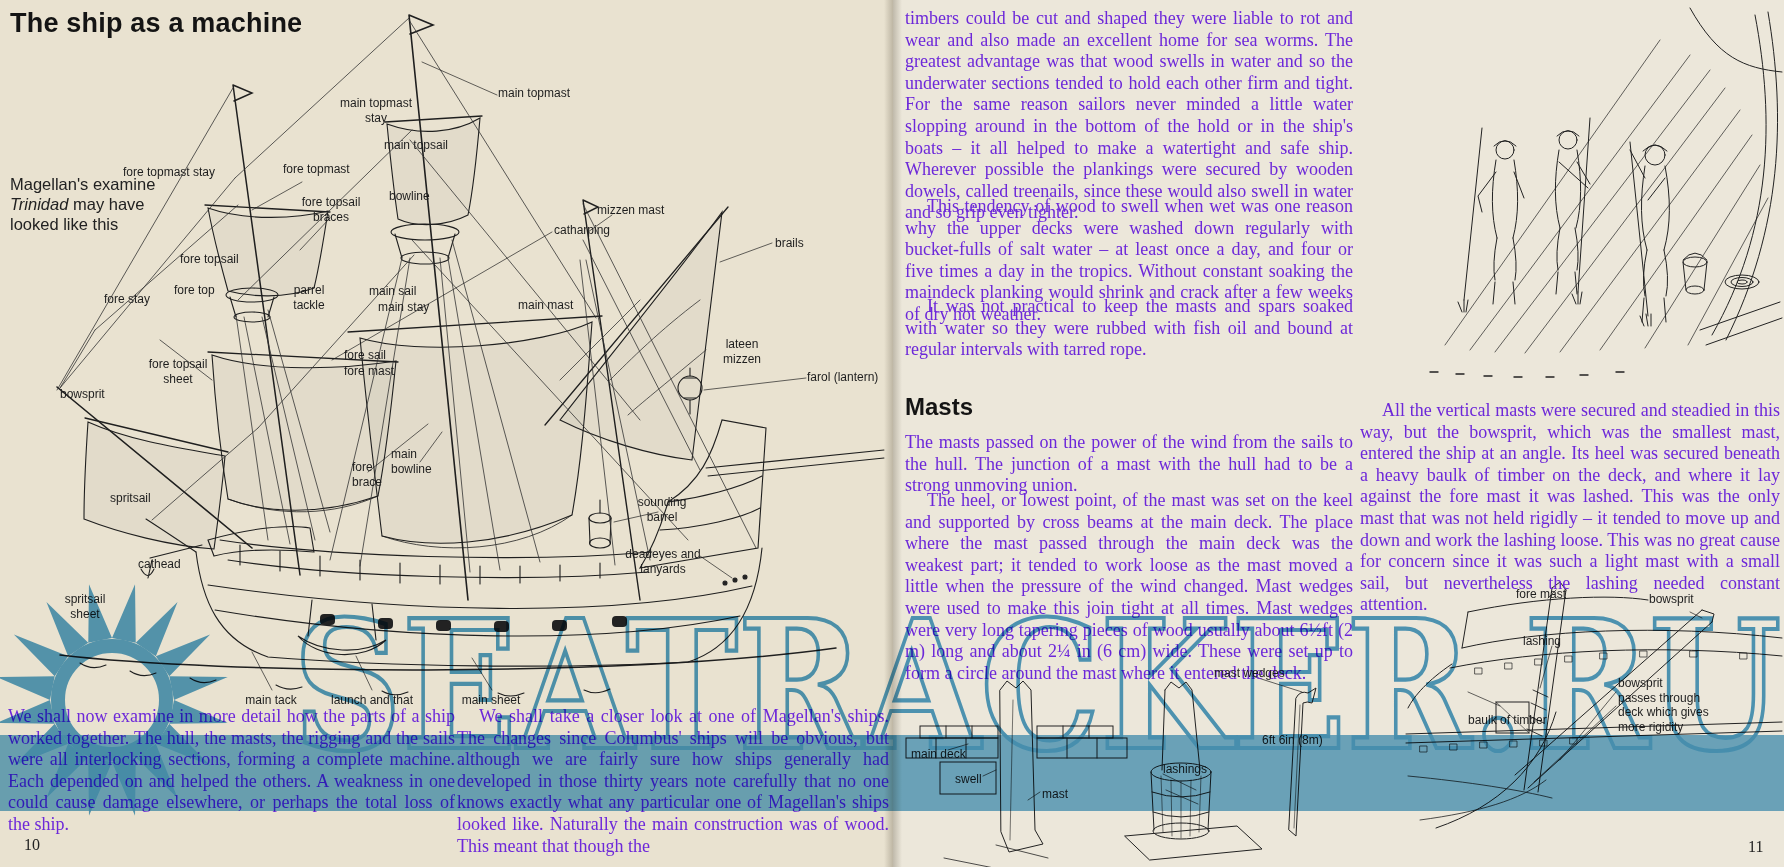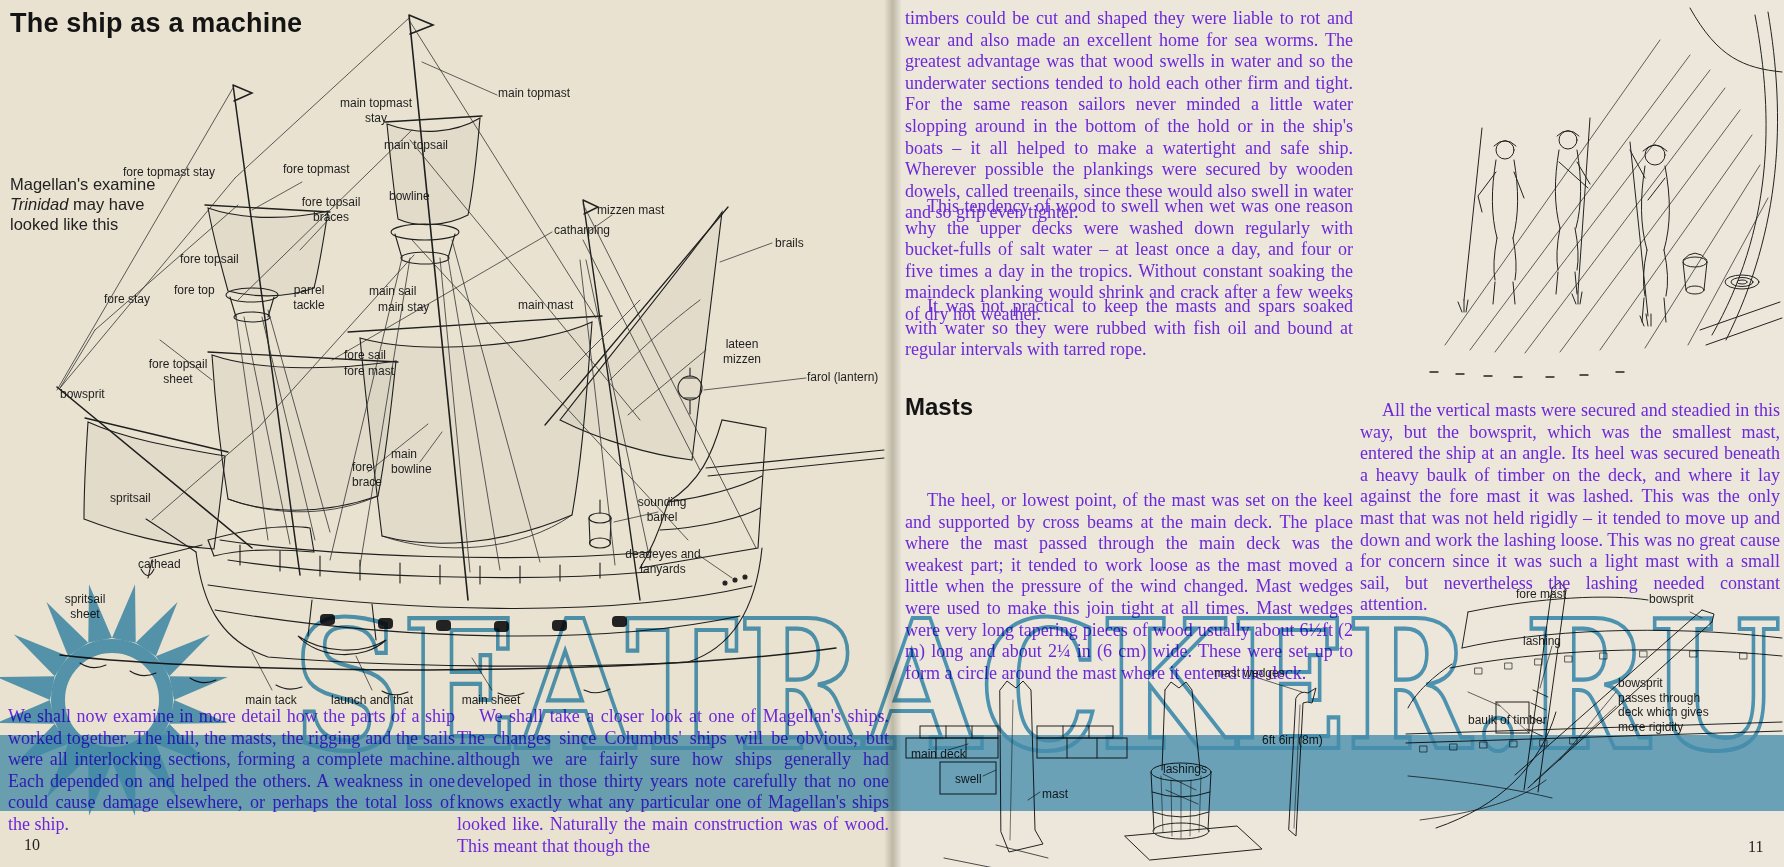--- a/index.html
+++ b/index.html
@@ -221,20 +221,21 @@
     <div>looked like this</div>
   </div>
 
   <div class="para" style="left:8px;top:706px;width:447px">We shall now examine in more detail how the parts of a ship worked together. The hull, the masts, the rigging and the sails were all interlocking sections, forming a complete machine. Each depended on and helped the others. A weakness in one could cause damage elsewhere, or perhaps the total loss of the ship.</div>
   <div class="para indent" style="left:457px;top:706px;width:432px">We shall take a closer look at one of Magellan's ships. The changes since Columbus' ships will be obvious, but although we are fairly sure how ships generally had developed in those thirty years note carefully that no one knows exactly what any particular one of Magellan's ships looked like. Naturally the main construction was of wood. This meant that though the</div>
 
   <div class="para" style="left:905px;top:8px;width:448px">timbers could be cut and shaped they were liable to rot and wear and also made an excellent home for sea worms. The greatest advantage was that wood swells in water and so the underwater sections tended to hold each other firm and tight. For the same reason sailors never minded a little water slopping around in the bottom of the hold or in the ship's boats – it all helped to make a watertight and safe ship. Wherever possible the plankings were secured by wooden dowels, called treenails, since these would also swell in water and so grip even tighter.</div>
   <div class="para indent" style="left:905px;top:196px;width:448px">This tendency of wood to swell when wet was one reason why the upper decks were washed down regularly with bucket-fulls of salt water – at least once a day, and four or five times a day in the tropics. Without constant soaking the maindeck planking would shrink and crack after a few weeks of dry hot weather.</div>
   <div class="para indent" style="left:905px;top:296px;width:448px">It was not practical to keep the masts and spars soaked with water so they were rubbed with fish oil and bound at regular intervals with tarred rope.</div>
   <div id="masts-heading">Masts</div>
+  <div class="para" style="left:905px;top:432px;width:448px">The masts passed on the power of the wind from the sails to the hull. The junction of a mast with the hull had to be a strong unmoving union.</div>
   <div class="para indent" style="left:905px;top:490px;width:448px">The heel, or lowest point, of the mast was set on the keel and supported by cross beams at the main deck. The place where the mast passed through the main deck was the weakest part; it tended to work loose as the mast moved a little when the pressure of the wind changed. Mast wedges were used to make this join tight at all times. Mast wedges were very long tapering pieces of wood usually about 6½ft (2 m) long and about 2¼ in (6 cm) wide. These were set up to form a circle around the mast where it entered the deck.</div>
   <div class="para indent" style="left:1360px;top:400px;width:420px">All the vertical masts were secured and steadied in this way, but the bowsprit, which was the smallest mast, entered the ship at an angle. Its heel was secured beneath a heavy baulk of timber on the deck, and where it lay against the fore mast it was lashed. This was the only mast that was not held rigidly – it tended to move up and down and work the lashing loose. This was no great cause for concern since it was such a light mast with a small sail, but nevertheless the lashing needed constant attention.</div>
 
   <div class="pageno" id="pageno-left">10</div>
   <div class="pageno" id="pageno-right">11</div>
 
   <div id="labels-layer">
     <div>
         <span class="dlabel" style="left: 376px; top: 96px; transform: translateX(-50%); text-align: center;">main topmast
 stay</span>

